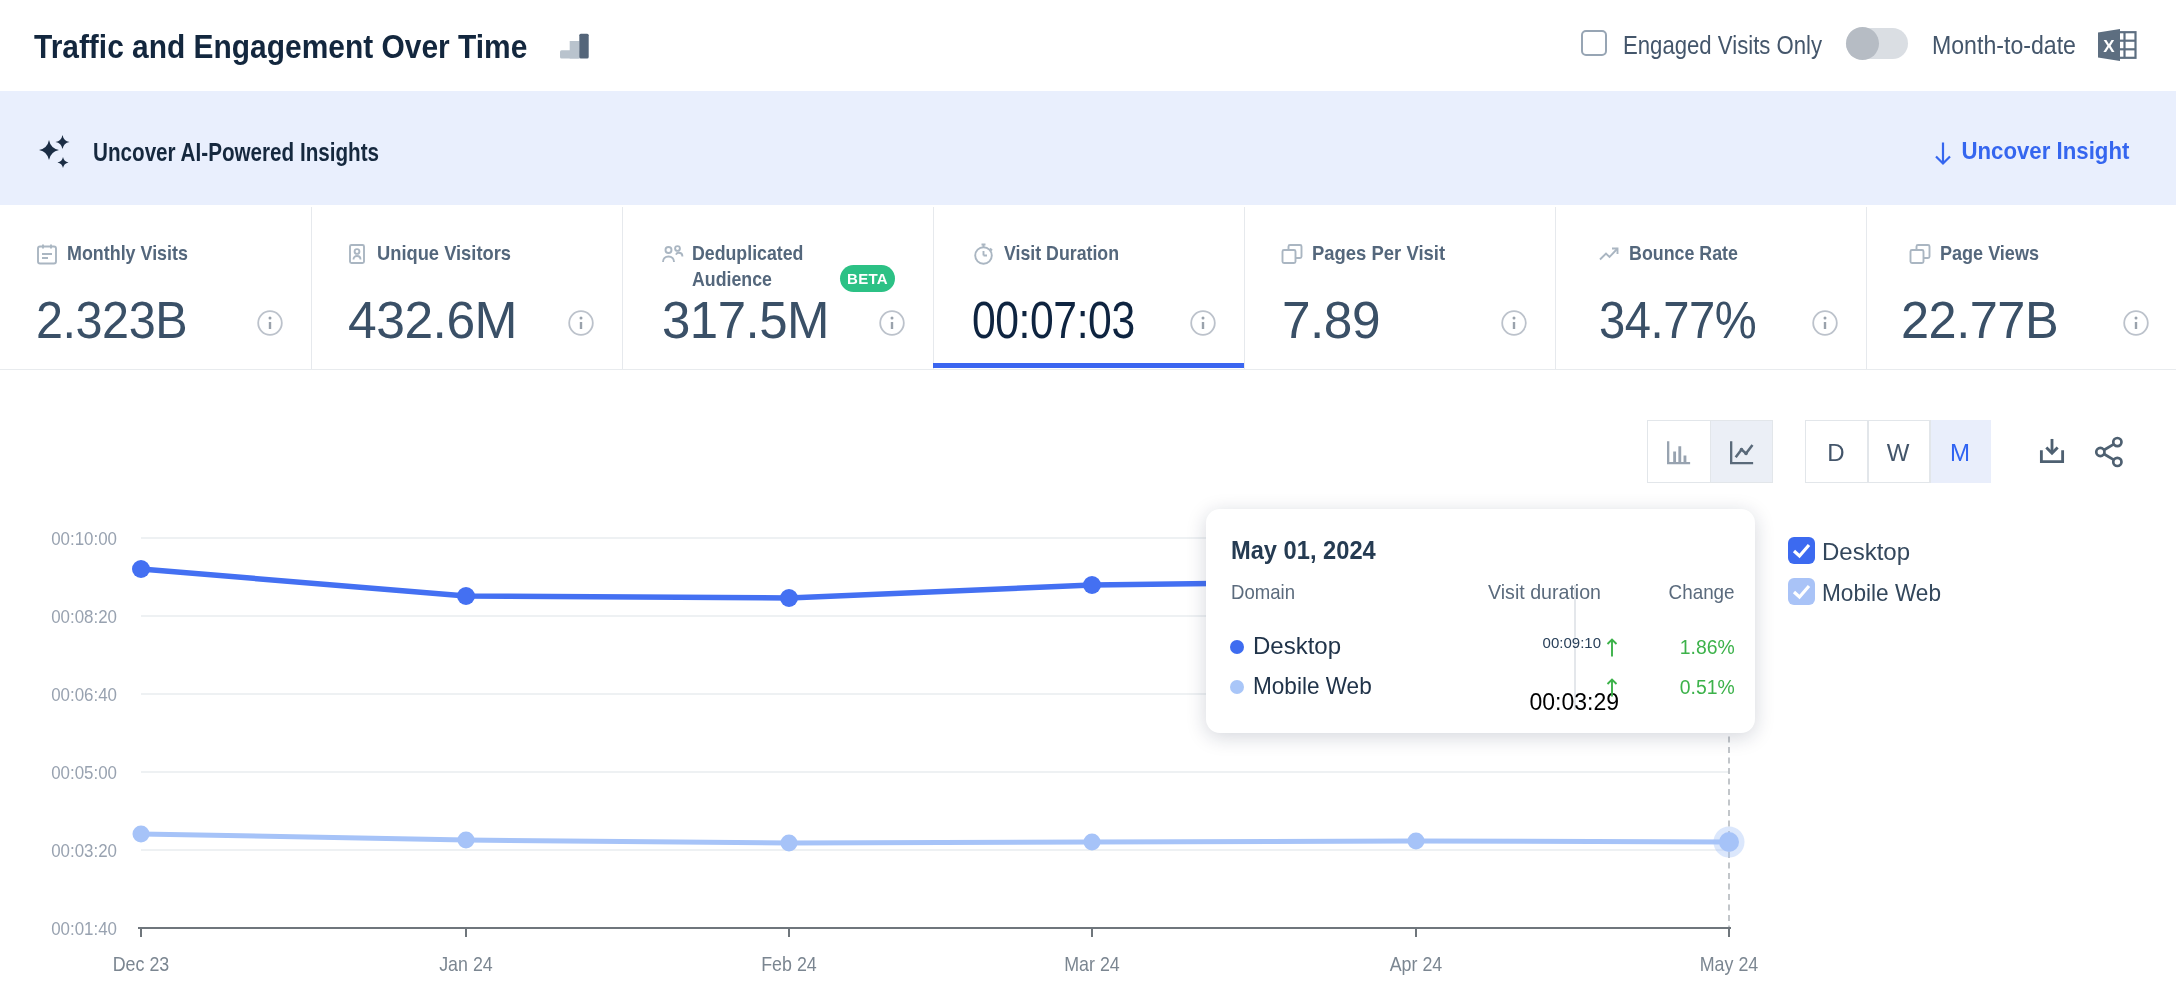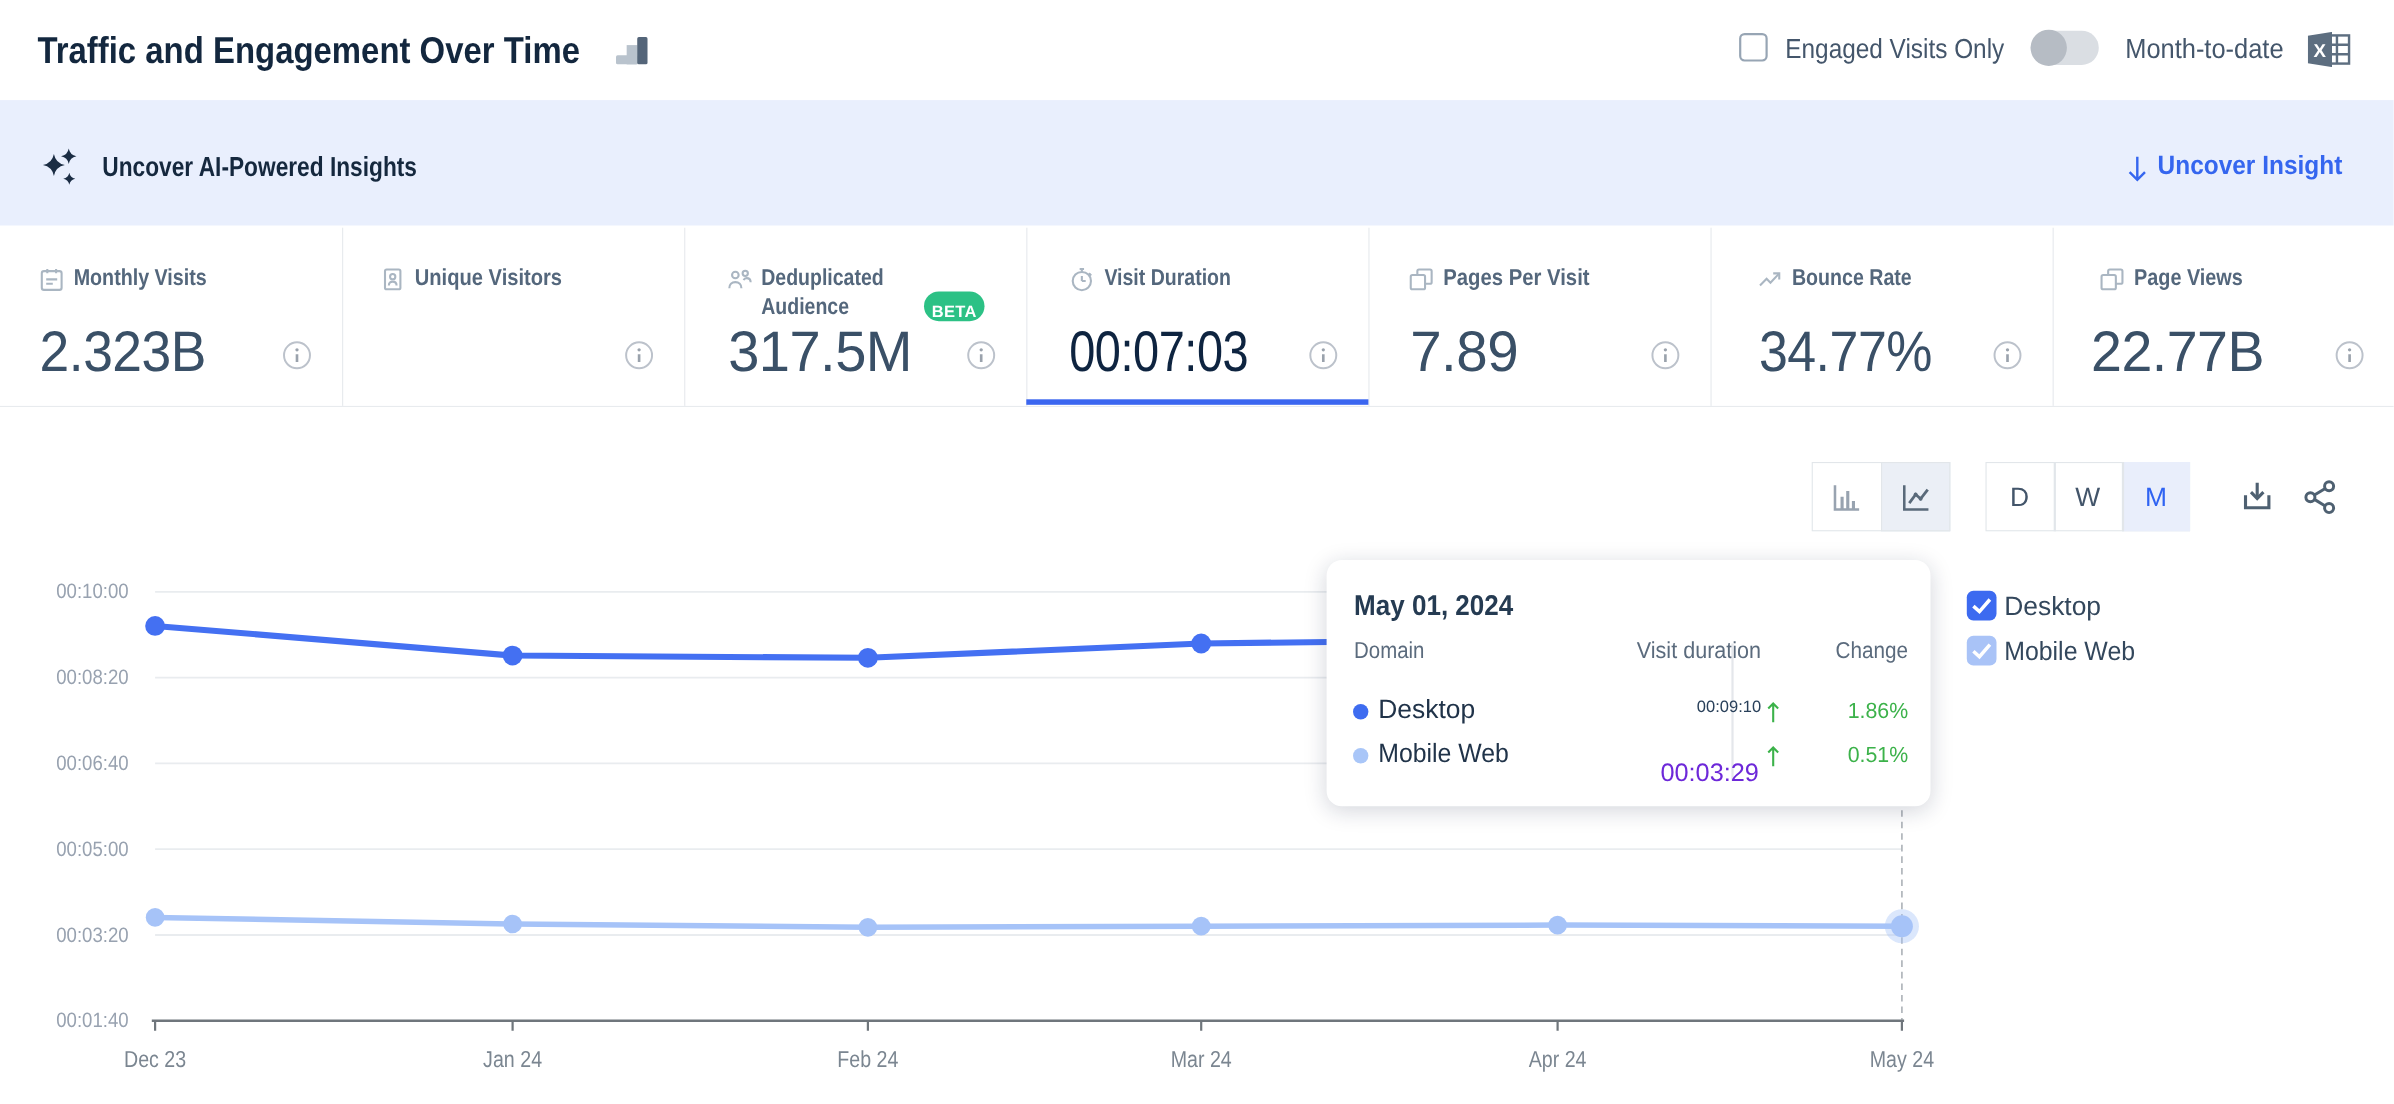--- a/index.html
+++ b/index.html
@@ -74,35 +74,36 @@
     <line x1="14" y1="13" x2="14" y2="20" stroke="#9aa2ac" stroke-width="2.4"></line>
     <circle cx="14" cy="9" r="1.5" fill="#9aa2ac"></circle>
   </svg>
 
   <svg class="ab" style="left:345px;top:242px;" width="24" height="24" viewBox="0 0 24 24" fill="none" stroke="#aab6c2" stroke-width="1.9">
     <rect x="5" y="3" width="14" height="18" rx="1.5"></rect>
       <circle cx="12" cy="9.5" r="2.4"></circle>
       <path d="M8.5 17.5 C8.5 15.3 10 14 12 14 C14 14 15.5 15.3 15.5 17.5"></path>
   </svg>
   <div class="t lblw sxl" style="left:377px;top:242px;transform:scaleX(.872);">Unique Visitors</div>
+  <div class="t val sxl" style="left:348px;top:294px;transform:scaleX(.992);">432.6M</div>
   <svg class="ab" style="left:567px;top:309px;" width="28" height="28" viewBox="0 0 28 28">
     <circle cx="14" cy="14" r="11.8" fill="none" stroke="#bcc2cb" stroke-width="1.8"></circle>
     <line x1="14" y1="13" x2="14" y2="20" stroke="#9aa2ac" stroke-width="2.4"></line>
     <circle cx="14" cy="9" r="1.5" fill="#9aa2ac"></circle>
   </svg>
 
   <svg class="ab" style="left:660px;top:242px;" width="25" height="24" viewBox="0 0 25 24" fill="none" stroke="#aab6c2" stroke-width="1.9">
     <circle cx="8.5" cy="8" r="3"></circle>
       <path d="M3 20 C3 16.7 5.2 14.5 8.5 14.5 C11.8 14.5 14 16.7 14 20"></path>
     <circle cx="17.5" cy="6.5" r="2.4"></circle>
       <path d="M16 12.6 C16.5 11.4 17.5 10.8 18.7 10.8 C20.9 10.8 22.4 12.3 22.4 14.5"></path>
   </svg>
   <div class="t lblw sxl" style="left:692px;top:242px;transform:scaleX(.845);">Deduplicated</div>
   <div class="t lblw sxl" style="left:692px;top:268px;transform:scaleX(.845);">Audience</div>
-  <div class="ab" style="left:840px;top:265px;width:55px;height:27px;border-radius:13.5px;background:#2cc185;display:flex;align-items:flex-end;justify-content:center;">
+  <div class="ab" style="left:840px;top:265px;width:55px;height:27px;border-radius:13.5px;background:#2cc185;display:flex;align-items:center;justify-content:center;">
     <span style="font-size:15px;font-weight:bold;color:#fff;letter-spacing:.3px;">BETA</span>
   </div>
   <div class="t val sxl" style="left:662px;top:294px;transform:scaleX(.98);">317.5M</div>
   <svg class="ab" style="left:878px;top:309px;" width="28" height="28" viewBox="0 0 28 28">
     <circle cx="14" cy="14" r="11.8" fill="none" stroke="#bcc2cb" stroke-width="1.8"></circle>
     <line x1="14" y1="13" x2="14" y2="20" stroke="#9aa2ac" stroke-width="2.4"></line>
     <circle cx="14" cy="9" r="1.5" fill="#9aa2ac"></circle>
   </svg>
 
   <svg class="ab" style="left:972px;top:242px;" width="24" height="24" viewBox="0 0 24 24" fill="none" stroke="#aab6c2" stroke-width="1.9">
@@ -253,20 +254,20 @@
     <div class="ab" style="left:368px;top:76px;width:1.5px;height:125px;background:#e4e7eb;"></div>
     <div class="ab" style="left:24px;top:131px;width:14px;height:14px;border-radius:50%;background:#3e6cf0;"></div>
     <div class="t" style="left:47px;top:125px;font-size:24px;color:#203349;">Desktop</div>
     <div class="t sxr" style="right:154px;top:126px;font-size:15px;color:#29405a;">00:09:10</div>
     <svg class="ab" style="left:398px;top:127px;" width="16" height="24" viewBox="0 0 16 24" fill="none" stroke="#3cb24a" stroke-width="1.9">
       <path d="M8 20.5 V3.5 M3.5 8 L8 3.5 L12.5 8"></path>
     </svg>
     <div class="t sxr" style="right:20px;top:128px;font-size:20px;color:#3cb24a;transform:scaleX(.97);">1.86%</div>
     <div class="ab" style="left:24px;top:171px;width:14px;height:14px;border-radius:50%;background:#a9c6f8;"></div>
     <div class="t sxl" style="left:47px;top:165px;font-size:24px;color:#203349;transform:scaleX(.94);">Mobile Web</div>
-    <div class="t sxr" style="right:156px;top:166px;font-size:23px;color:#6d28d9;margin-top:16px;">00:03:29</div>
+    <div class="t sxr" style="right:136px;top:166px;font-size:23px;color:#000000;margin-top:16px;">00:03:29</div>
     <svg class="ab" style="left:398px;top:167px;" width="16" height="24" viewBox="0 0 16 24" fill="none" stroke="#3cb24a" stroke-width="1.9">
       <path d="M8 20.5 V3.5 M3.5 8 L8 3.5 L12.5 8"></path>
     </svg>
     <div class="t sxr" style="right:20px;top:168px;font-size:20px;color:#3cb24a;transform:scaleX(.97);">0.51%</div>
   </div>
 
 </div>
 
 </body></html>

